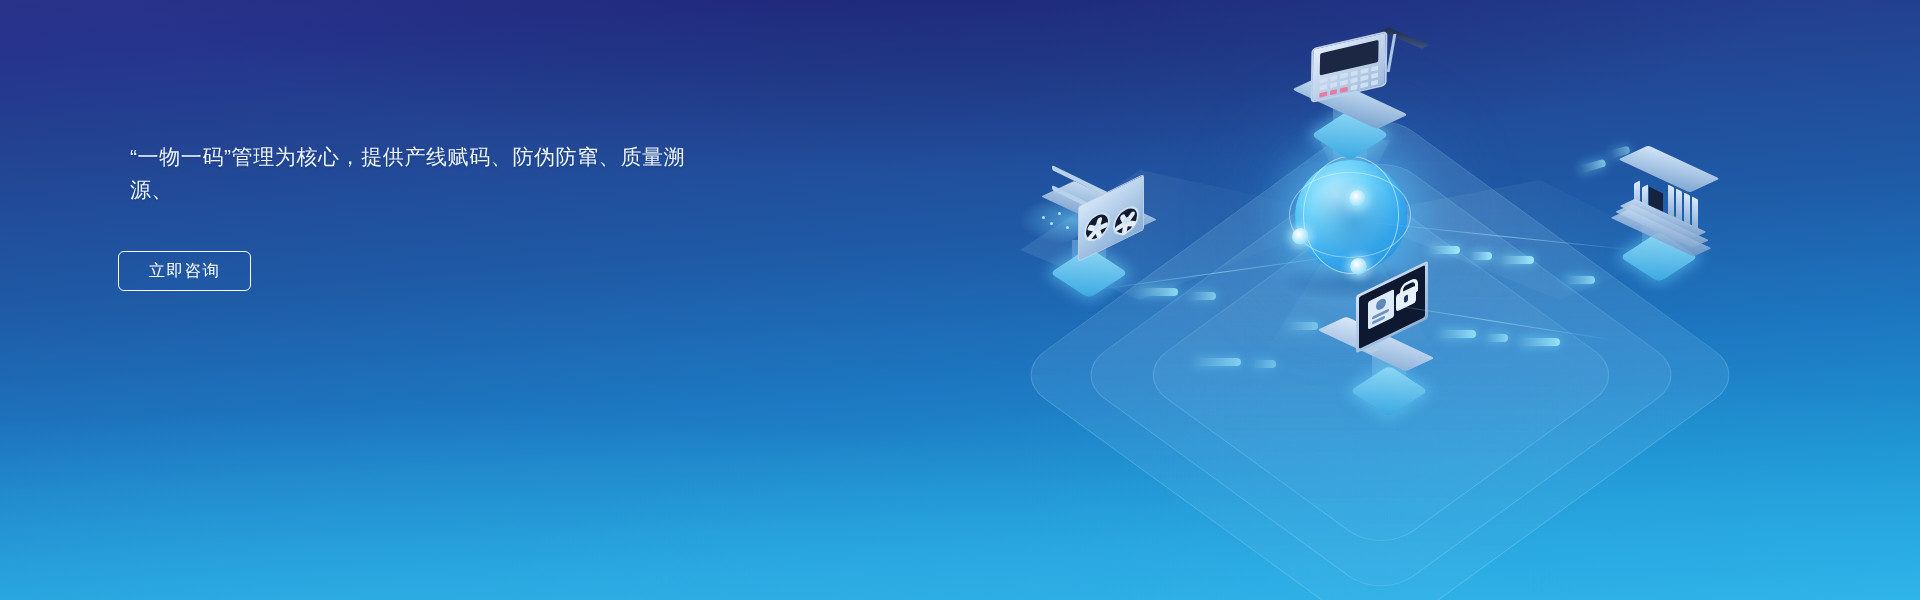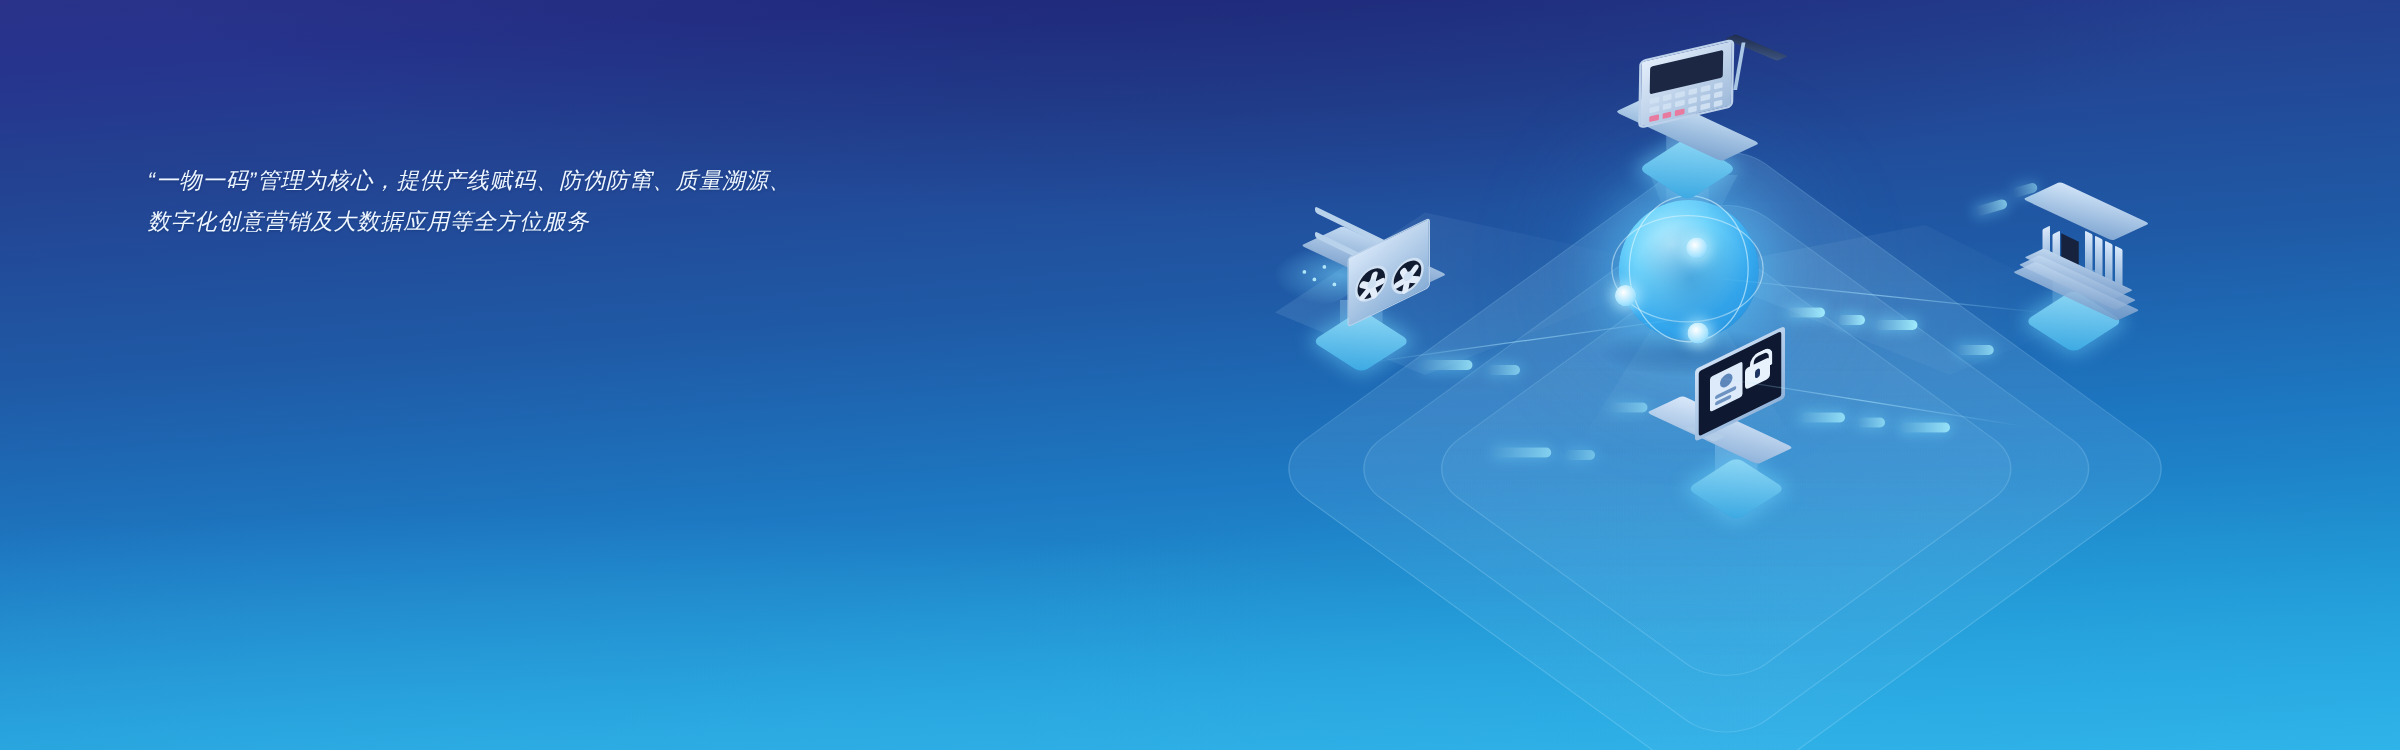--- a/index.html
+++ b/index.html
@@ -20,24 +20,23 @@
   }
 
   
   .copy{position:absolute;left:118px;top:128px;width:700px;}
   .headline{
     color:#ffffff;font-size:37px;line-height:1.22;font-weight:bold;
     letter-spacing:1.2px;margin:0 0 22px 0;white-space:nowrap;
     text-shadow:0 1px 3px rgba(8,24,70,.35);
   }
   .sub{
-    color:#eef6ff;font-size:18px;line-height:33px;font-weight:400;
-    letter-spacing:.6px;margin:0;max-width:560px;
+    color:#eef6ff;font-size:21px;line-height:33px;font-weight:400;
+    letter-spacing:.6px;margin:12px;max-width:560px;
     text-shadow:0 1px 2px rgba(8,24,70,.28);
-    font-style:italic;
   }
   .sub span{display:block;}
   .cta{
     margin-top:33px;display:inline-flex;align-items:center;justify-content:center;
     width:133px;height:40px;border:1.6px solid #ffffff;border-radius:6px;
     color:#ffffff;font-size:16.5px;letter-spacing:1.5px;background:transparent;
     cursor:pointer;
   }
 
   
@@ -175,22 +174,22 @@
 </style>
 </head>
 <body>
 
 <div class="stage">
   <div class="glow-bg"></div>
 
   <div class="copy">
     <p class="sub">
       <span>“一物一码”管理为核心，提供产线赋码、防伪防窜、质量溯源、</span>
-      <span>数字化创意营销及大数据应用等全方位服务</span>
     </p>
+    <div class="cta">立即咨询</div>
   </div>
 
   <div class="art">
 
     <div class="plat p1"></div>
     <div class="plat p2"></div>
     <div class="plat p3"></div>
 
     <svg class="beam" width="900" height="600" style="left:0;top:0">
       <defs>

